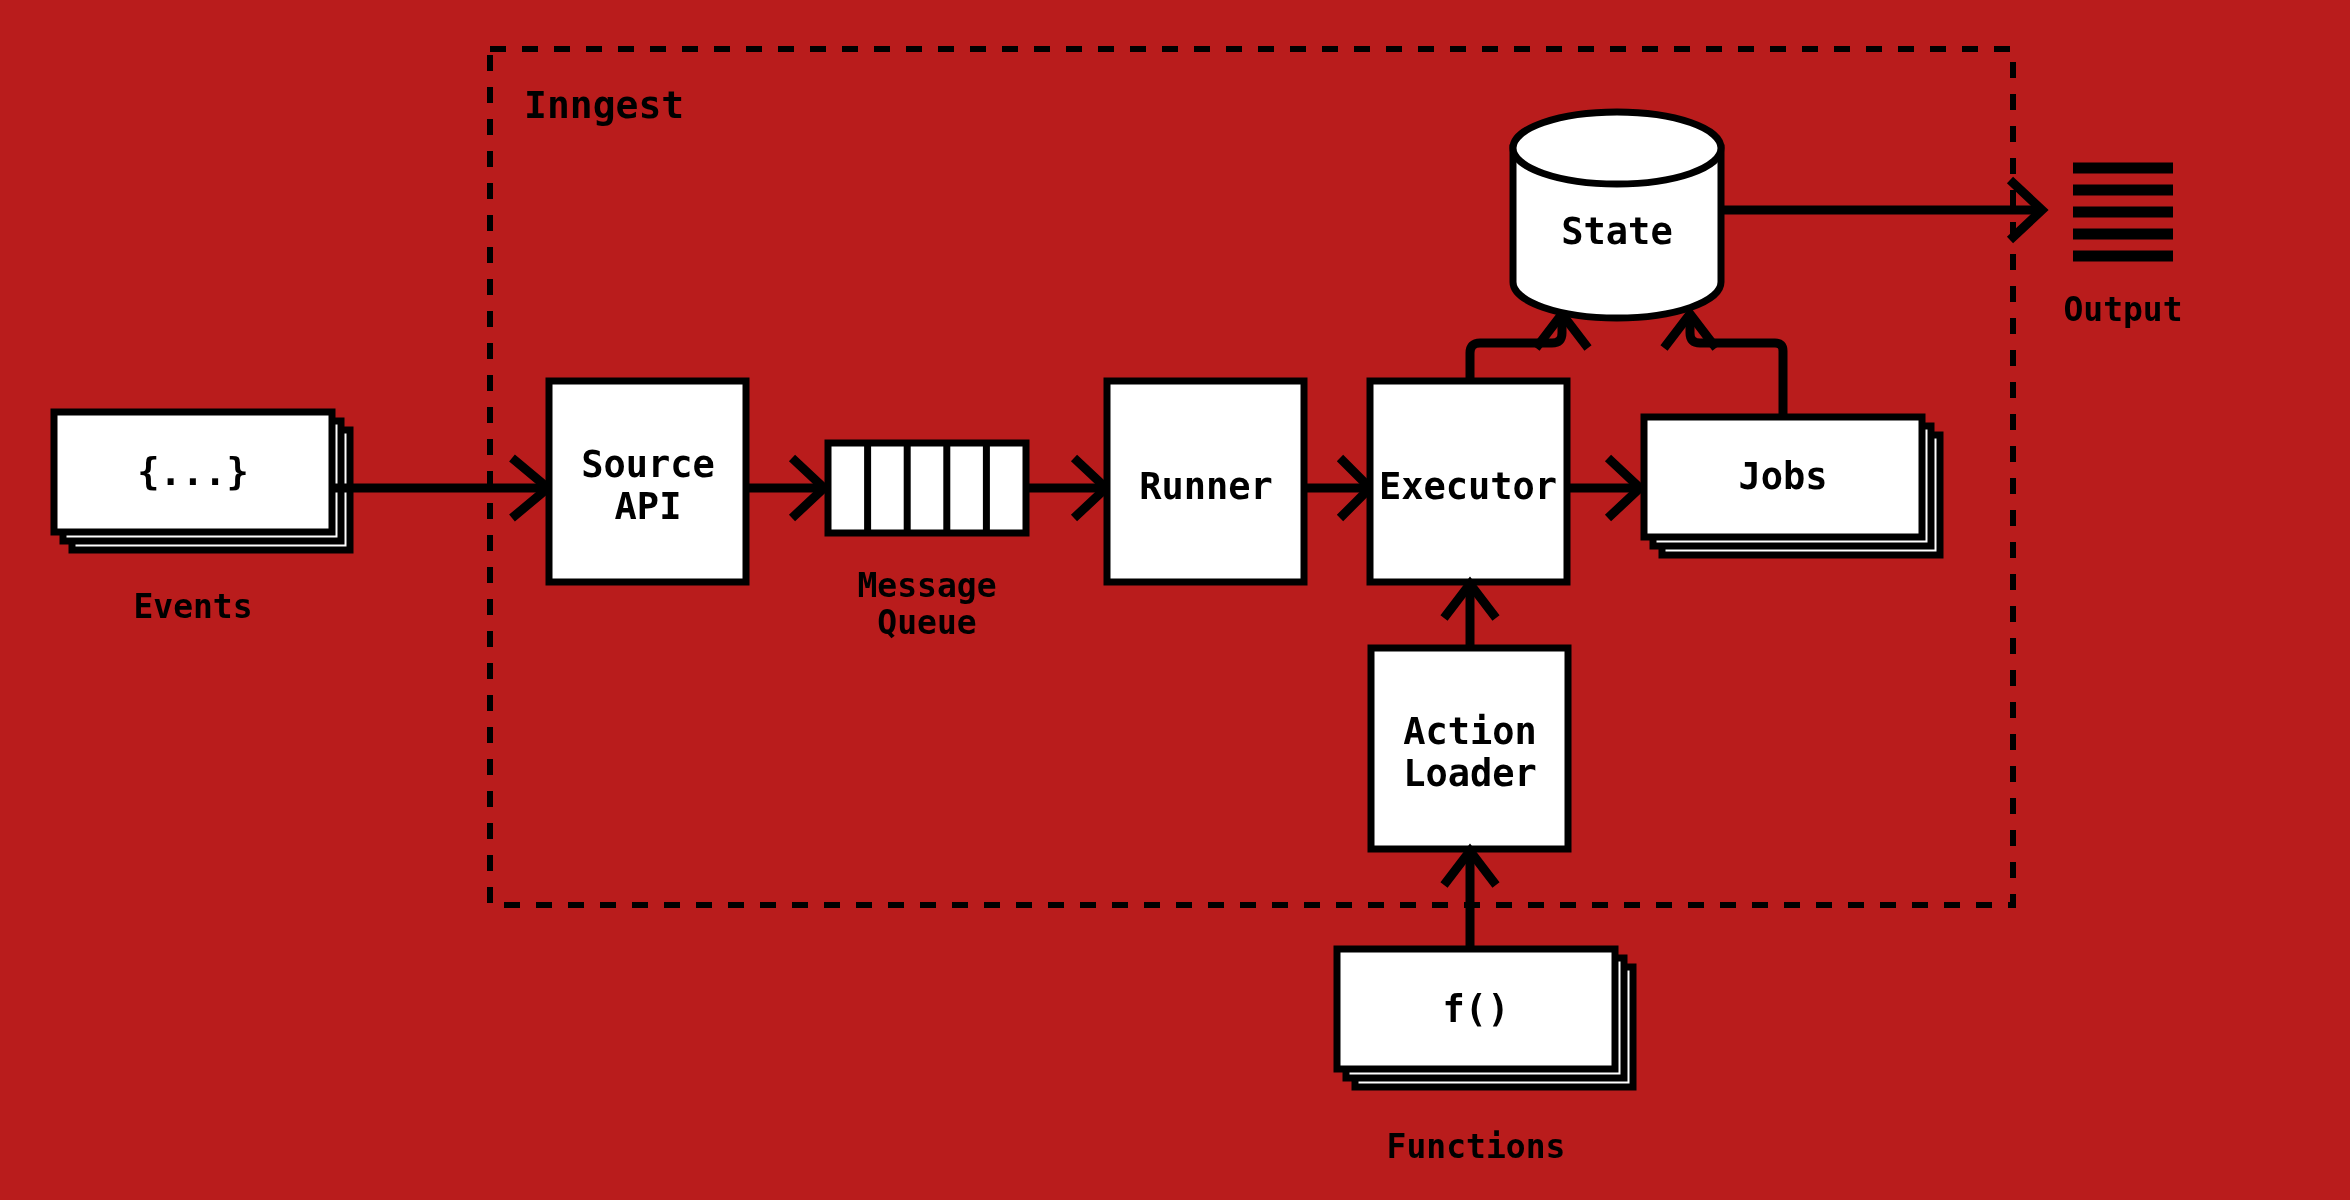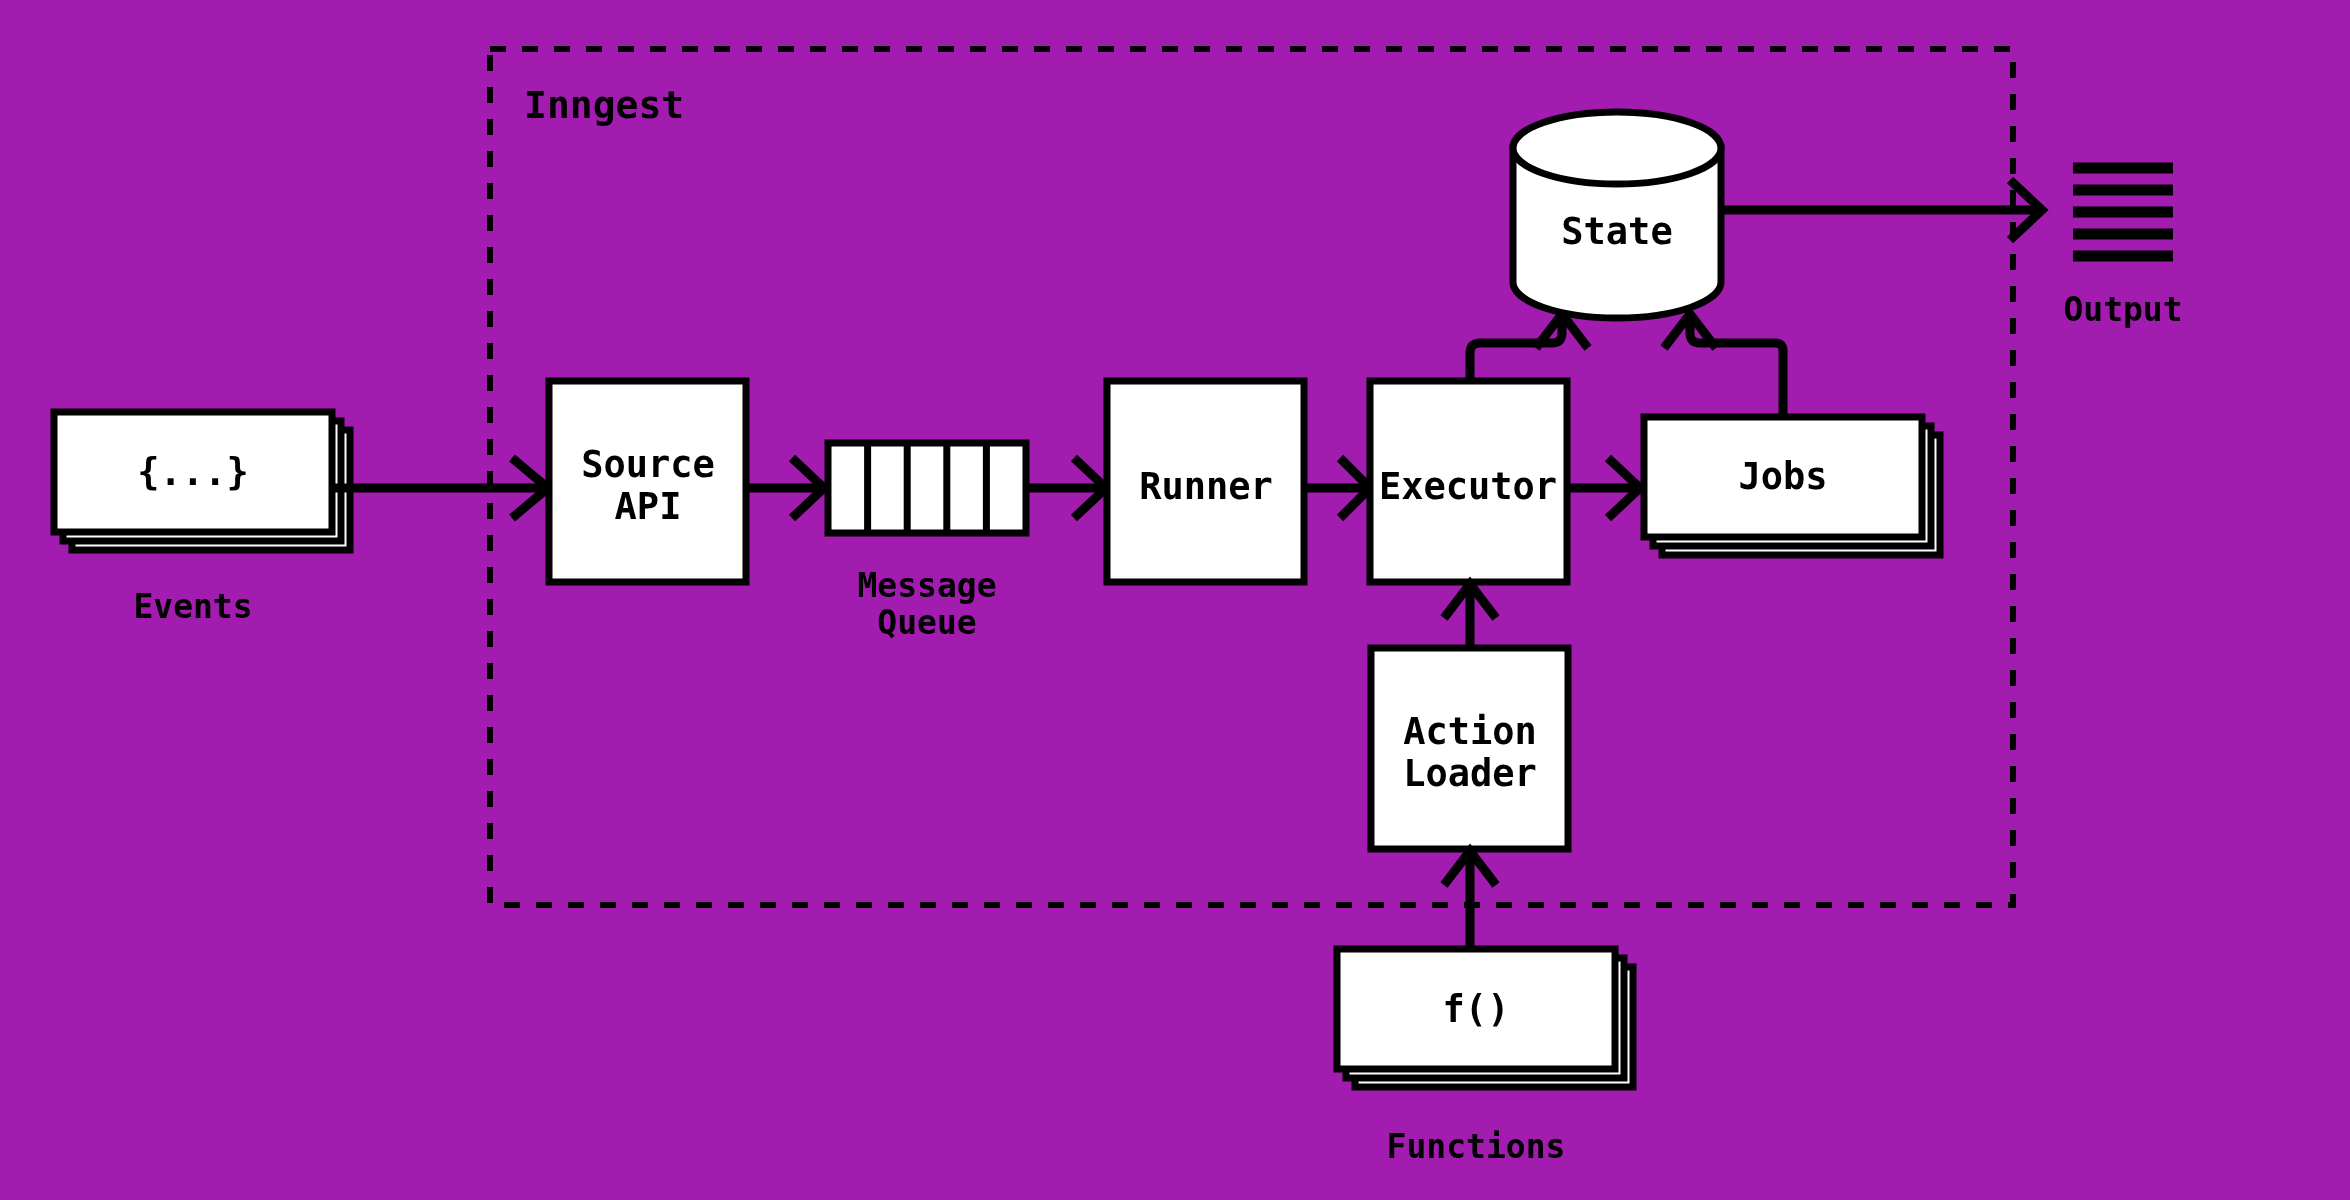--- a/index.html
+++ b/index.html
@@ -4,21 +4,21 @@
 <style>
   html, body {
     margin: 0;
     padding: 0;
     background: #ffffff;
   }
   #canvas {
     position: relative;
     width: 2350px;
     height: 1200px;
-    background: #a21caf;
+    background: #b91c1c;
     font-family: "DejaVu Sans Mono", monospace;
   }
   svg#diagram {
     display: block;
     width: 2350px;
     height: 1200px;
   }
   .stroke {
     fill: none;
     stroke: #000000;

